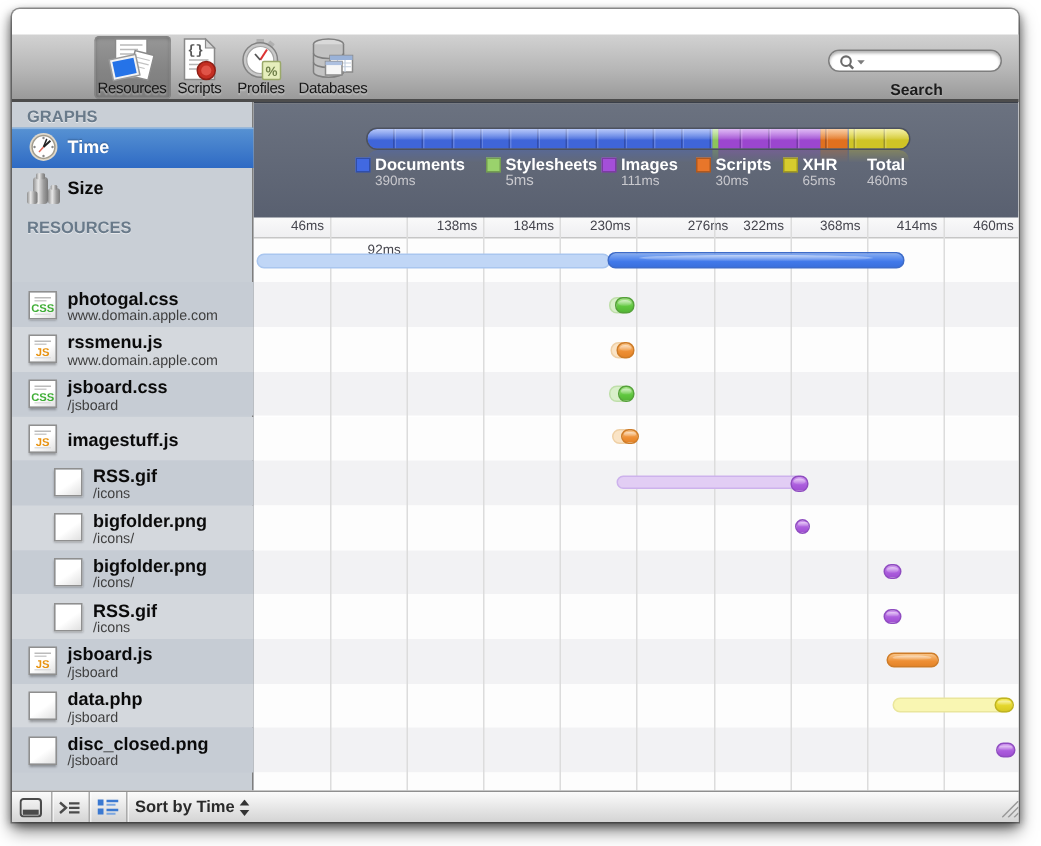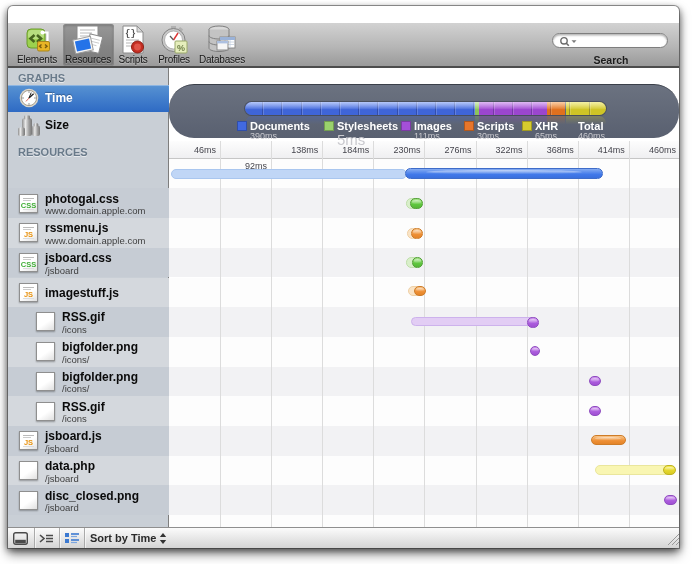--- a/index.html
+++ b/index.html
@@ -17,54 +17,39 @@
 .tbicon{position:absolute;left:50%;transform:translateX(-50%);top:2px;}
 .tblabel{position:absolute;left:-12px;right:-12px;bottom:1px;font-size:10px;letter-spacing:-0.2px;color:#161616;text-align:center;text-shadow:0 1px 1px rgba(255,255,255,.35);}
 #tbsel{left:55px;top:1px;width:51px;height:42px;border-radius:3px;
  background:linear-gradient(#989898,#848484 55%,#7b7b7b);
  box-shadow:inset 0 1px 3px rgba(0,0,0,.35),inset 0 0 0 1px rgba(255,255,255,.2);}
 #search{left:544px;top:10px;width:116px;height:15px;border-radius:8px;background:#fff;
  border:1px solid #7e7e7e;box-sizing:border-box;box-shadow:inset 0 1.5px 2px rgba(0,0,0,.3);}
 #searchlbl{left:545px;top:31px;width:116px;text-align:center;font-size:10.5px;font-weight:bold;color:#1c1c1c;text-shadow:0 1px 1px rgba(255,255,255,.3);}
 #content{left:0;top:62px;width:671px;height:459px;background:#fff;overflow:hidden;}
 #sidebar{left:0;top:0;width:161px;height:459px;background:#c9cfd6;border-right:1px solid #7e7e7e;box-sizing:border-box;}
-#summary{left:161px;top:16px;width:510px;height:54px;background:linear-gradient(#6b7280,#596070);border-top:1px solid #3a3f49;box-sizing:border-box;border-radius:25px;}
+#summary{left:161px;top:0;width:510px;height:77px;background:linear-gradient(#6b7280,#596070);border-top:1px solid #3a3f49;box-sizing:border-box;}
 #scalehdr{left:161px;top:73px;width:510px;height:18px;background:linear-gradient(#fdfdfd,#efeff1);border-bottom:1px solid #c6c6c6;box-sizing:border-box;}
 .shead{font-size:11px;font-weight:bold;color:#697a8a;text-shadow:0 1px 0 rgba(255,255,255,.55);}
 #timerow{background:linear-gradient(#6fa3da 0%,#5590d2 6%,#2e6ac4 100%);box-shadow:inset 0 1px 0 rgba(255,255,255,.25);}
 .srow .tt{position:absolute;font-size:12px;font-weight:bold;color:#0a0a0a;white-space:nowrap;}
 .srow .st{position:absolute;font-size:9.5px;color:#3f3f3f;white-space:nowrap;}
 .doc{position:absolute;width:19px;height:19px;background:linear-gradient(145deg,#ffffff 55%,#e0e0e0);border:1px solid #8f8f8f;box-sizing:border-box;box-shadow:0 1px 1.5px rgba(0,0,0,.3);}
 .doc span{position:absolute;left:0;right:0;text-align:center;font-weight:bold;}
 #statusbar{left:0;top:521px;width:671px;height:21px;background:linear-gradient(#fbfbfb,#d4d4d4);border-top:1px solid #8f8f8f;box-sizing:border-box;}
 .sep{position:absolute;top:0;width:1px;height:20px;background:#aaa;box-shadow:1px 0 0 rgba(255,255,255,.6);}
 #sortlbl{left:82px;top:4px;font-size:11px;font-weight:bold;color:#2a2a2a;}
 .gline{position:absolute;width:1px;background:#dcdcdc;}
 .tick{position:absolute;font-size:9px;color:#45454d;}
 .bar{position:absolute;box-sizing:border-box;}
 </style></head>
 <body>
 <div id="win">
  <div class="abs" id="toolbar">
   <div class="abs" id="tbsel"></div>
-  <div class="abs tbitem" style="left:8px;width:42px;">
-        <span class="tbicon"><svg width="34" height="31" viewBox="0 0 34 31">
-            <rect x="7" y="4" width="18" height="19" rx="4" fill="#9cd14e" stroke="#6a9c2c" stroke-width="1"></rect>
-            <rect x="8" y="5" width="16" height="9" rx="3.5" fill="rgba(255,255,255,.28)"></rect>
-            <path d="M14.5 10 L10.5 13.5 L14.5 17" fill="none" stroke="#47651f" stroke-width="2.6"></path>
-            <path d="M17 10 L21 13.5 L17 17" fill="none" stroke="#47651f" stroke-width="2.6"></path>
-            <path d="M22.5 7.5 L27.5 7.5 L27.5 18.5" fill="none" stroke="#fff" stroke-width="2.2"></path>
-            <circle cx="22.5" cy="7.5" r="2" fill="#fff"></circle>
-            <circle cx="27.5" cy="18.5" r="2" fill="#fff"></circle>
-            <rect x="17.5" y="16.5" width="12" height="9.5" rx="1.5" fill="#e8b425" stroke="#a8861c" stroke-width="1"></rect>
-            <path d="M21.5 19.5 L19.5 21.2 L21.5 22.9" fill="none" stroke="#7a5c0e" stroke-width="1.4"></path>
-            <path d="M25 19.5 L27 21.2 L25 22.9" fill="none" stroke="#7a5c0e" stroke-width="1.4"></path>
-          </svg></span>
-        <span class="tblabel">Elements</span>
-      </div>
   <div class="abs tbitem" style="left:59px;width:42px;">
         <span class="tbicon"><svg width="36" height="31" viewBox="0 0 36 31">
             <rect x="7" y="1" width="21" height="26" fill="#fff" stroke="#8a8a8a" stroke-width="1"></rect>
             <g stroke="#b9b9b9" stroke-width="1">
               <line x1="10" y1="5" x2="25" y2="5"></line>
               <line x1="10" y1="8" x2="22" y2="8"></line>
               <line x1="10" y1="11" x2="25" y2="11"></line>
             </g>
             <g transform="rotate(14 24 18)">
               <rect x="18" y="10" width="13" height="17" fill="#fff" stroke="#8a8a8a" stroke-width="1"></rect>
@@ -150,21 +135,21 @@
       <div style="position:absolute;left:161px;top:358.0px;width:510px;height:29.7px;background:#f2f2f4;"></div>
       <div style="position:absolute;left:161px;top:387.7px;width:510px;height:29.7px;background:#fdfdfd;"></div>
       <div style="position:absolute;left:161px;top:417.4px;width:510px;height:29.7px;background:#f2f2f4;"></div>
       <div style="position:absolute;left:161px;top:447.1px;width:510px;height:11.9px;background:#fdfdfd;"></div>
       <div class="abs" id="scalehdr">
         <span class="tick" style="left:2.0px;top:3.5px;width:45px;text-align:right;">46ms</span>
         <span class="tick" style="left:53.1px;top:20px;width:45px;text-align:right;">92ms</span>
         <span class="tick" style="left:104.2px;top:3.5px;width:45px;text-align:right;">138ms</span>
         <span class="tick" style="left:155.3px;top:3.5px;width:45px;text-align:right;">184ms</span>
         <span class="tick" style="left:206.4px;top:3.5px;width:45px;text-align:right;">230ms</span>
-        <span class="tick" style="left:257.5px;top:3.5px;width:45px;text-align:right;">276ms</span>
+        <span class="tick" style="left:257.5px;top:3.5px;width:45px;text-align:right;padding-left:14px;">276ms</span>
         <span class="tick" style="left:308.6px;top:3.5px;width:45px;text-align:right;">322ms</span>
         <span class="tick" style="left:359.7px;top:3.5px;width:45px;text-align:right;">368ms</span>
         <span class="tick" style="left:410.8px;top:3.5px;width:45px;text-align:right;">414ms</span>
         <span class="tick" style="left:461.9px;top:3.5px;width:45px;text-align:right;">460ms</span>
       </div>
       <div class="gline" style="left:212.0px;top:73px;height:386px;"></div>
       <div class="gline" style="left:263.1px;top:73px;height:386px;"></div>
       <div class="gline" style="left:314.2px;top:73px;height:386px;"></div>
       <div class="gline" style="left:365.3px;top:73px;height:386px;"></div>
       <div class="gline" style="left:416.4px;top:73px;height:386px;"></div>
@@ -207,21 +192,21 @@
           <span style="position:absolute;left:320.5px;top:0;width:40.0px;height:13px;background:linear-gradient(#e8e04e,#cfc426 60%,#cfc426);"></span>
         </div>
         <div style="position:absolute;left:68px;top:35px;">
           <span style="position:absolute;left:0;top:1px;width:10px;height:10px;background:#4169e1;box-shadow:inset 0 0 0 1px rgba(0,0,0,.25);"></span>
           <span style="position:absolute;left:13px;top:0;font-size:11px;font-weight:bold;color:#fff;white-space:nowrap;">Documents</span>
           <span style="position:absolute;left:13px;top:11px;font-size:9px;color:#c9c9ce;white-space:nowrap;">390ms</span>
         </div>
         <div style="position:absolute;left:155px;top:35px;">
           <span style="position:absolute;left:0;top:1px;width:10px;height:10px;background:#9ad26c;box-shadow:inset 0 0 0 1px rgba(0,0,0,.25);"></span>
           <span style="position:absolute;left:13px;top:0;font-size:11px;font-weight:bold;color:#fff;white-space:nowrap;">Stylesheets</span>
-          <span style="position:absolute;left:13px;top:11px;font-size:15px;color:#c9c9ce;white-space:nowrap;">5ms</span>
+          <span style="position:absolute;left:13px;top:11px;font-size:10px;color:#c9c9ce;white-space:nowrap;">5ms</span>
         </div>
         <div style="position:absolute;left:232px;top:35px;">
           <span style="position:absolute;left:0;top:1px;width:10px;height:10px;background:#a44fd8;box-shadow:inset 0 0 0 1px rgba(0,0,0,.25);"></span>
           <span style="position:absolute;left:13px;top:0;font-size:11px;font-weight:bold;color:#fff;white-space:nowrap;">Images</span>
           <span style="position:absolute;left:13px;top:11px;font-size:9px;color:#c9c9ce;white-space:nowrap;">111ms</span>
         </div>
         <div style="position:absolute;left:295px;top:35px;">
           <span style="position:absolute;left:0;top:1px;width:10px;height:10px;background:#e8762a;box-shadow:inset 0 0 0 1px rgba(0,0,0,.25);"></span>
           <span style="position:absolute;left:13px;top:0;font-size:11px;font-weight:bold;color:#fff;white-space:nowrap;">Scripts</span>
           <span style="position:absolute;left:13px;top:11px;font-size:9px;color:#c9c9ce;white-space:nowrap;">30ms</span>

